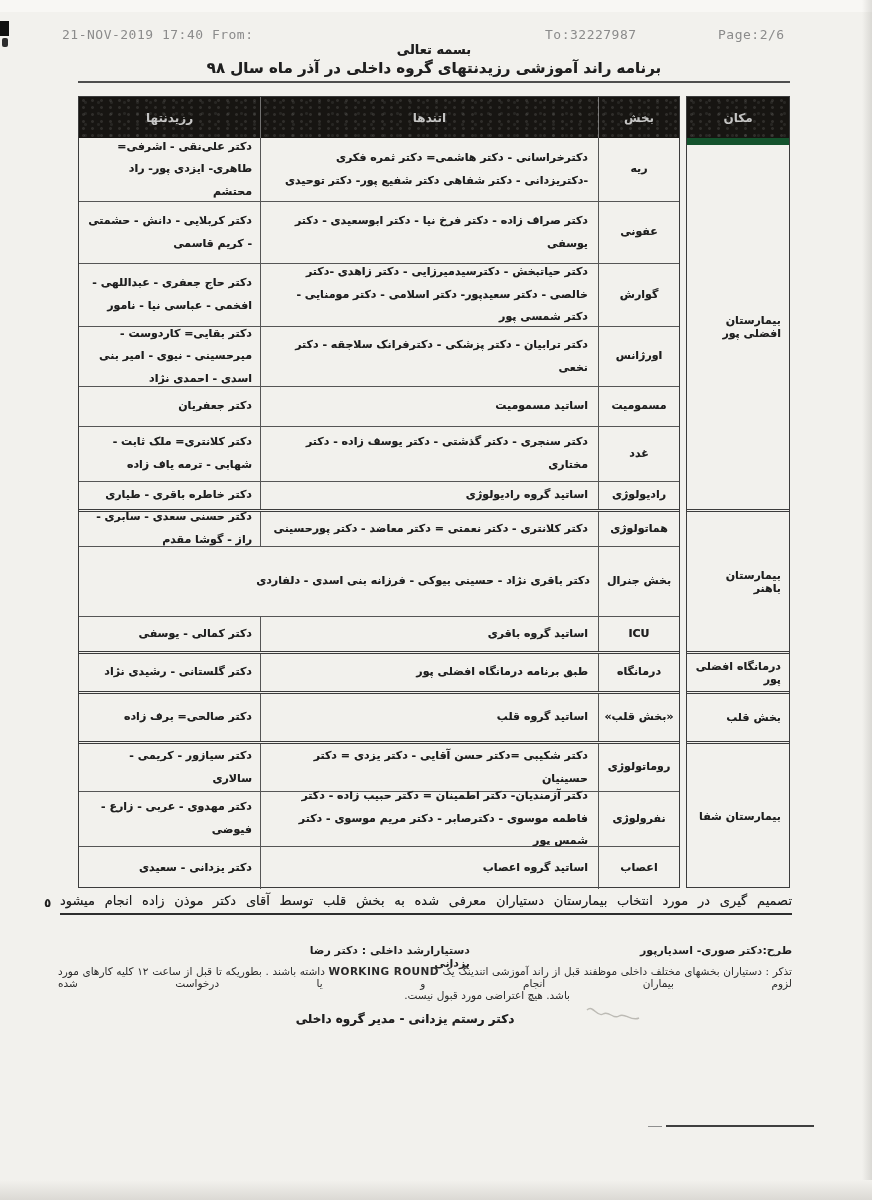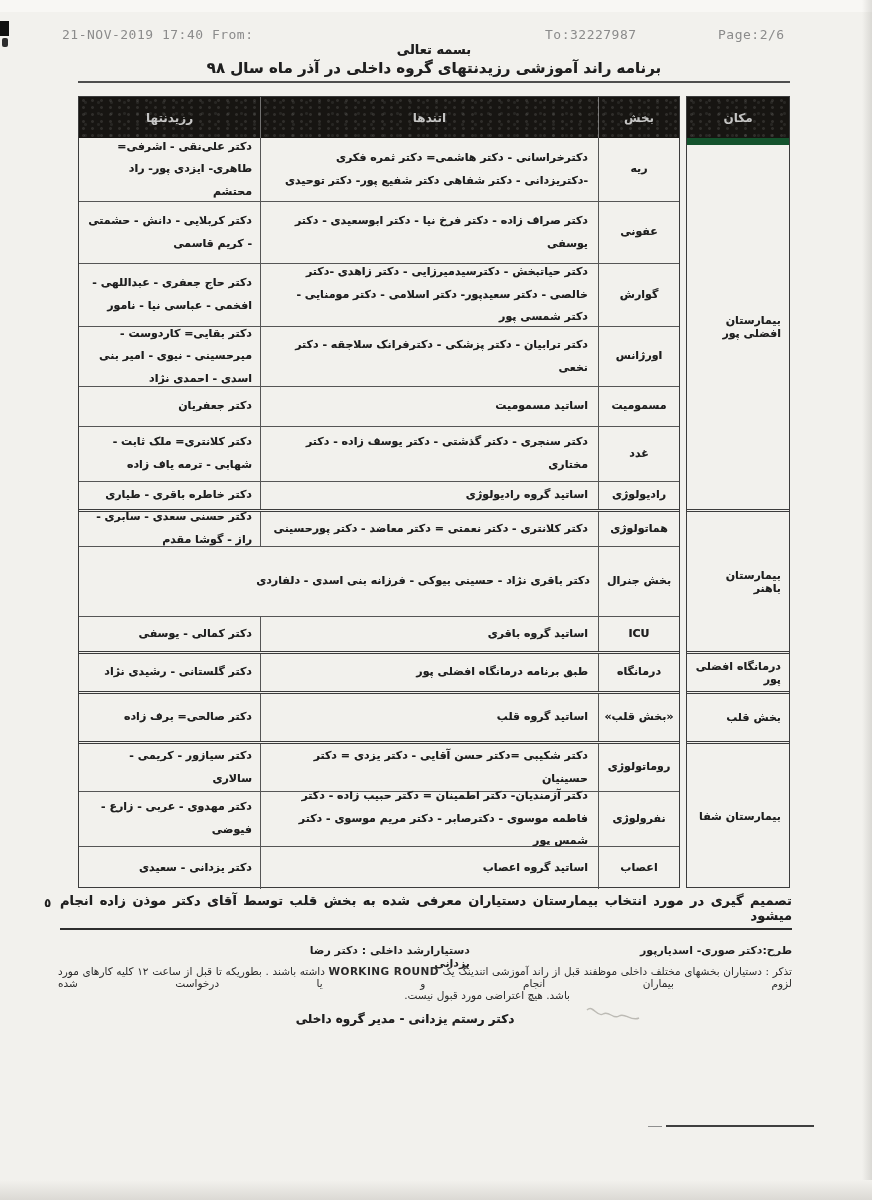--- a/index.html
+++ b/index.html
@@ -42,21 +42,21 @@
   .sec{width:80px;justify-content:center;text-align:center;padding:2px 3px;}
   .att{width:338px;padding:3px 10px;text-align:right;}
   .res{flex:1;padding:3px 8px;text-align:right;}
 
   .locblock{box-sizing:border-box;display:flex;align-items:center;padding:0 8px;font-size:11px;font-weight:bold;
         text-align:right;direction:rtl;flex:none;border-top:7px solid #14532d;
         text-shadow:0 0 .5px rgba(40,40,40,.55);}
   .locblock.gs{border-top:3px double #3c3c3c;}
 
   .note{position:absolute;top:893px;left:60px;width:732px;direction:rtl;text-align:justify;text-align-last:justify;
-        font-size:13px;font-weight:bold;border-bottom:2px solid #2e2e2e;padding-bottom:5px;
+        font-size:13px;font-weight:normal;border-bottom:2px solid #2e2e2e;padding-bottom:5px;
         text-shadow:0 0 .5px rgba(40,40,40,.6);}
   .note-bullet{position:absolute;top:896px;left:44px;font-size:12px;font-weight:bold;}
   .designby{position:absolute;top:944px;left:555px;width:237px;direction:rtl;text-align:right;font-size:11px;font-weight:bold;}
   .chief{position:absolute;top:944px;left:280px;width:190px;direction:rtl;text-align:right;font-size:11px;font-weight:bold;}
   .rem1{position:absolute;top:965px;left:58px;width:734px;direction:rtl;text-align:justify;text-align-last:justify;
         font-size:10.5px;color:#2a2a2a;}
   .latin{font-weight:bold;letter-spacing:.4px;}
   .rem2{position:absolute;top:989px;left:350px;width:220px;direction:rtl;text-align:right;font-size:10.5px;color:#2a2a2a;}
   .sig{position:absolute;top:1012px;left:295px;width:220px;direction:rtl;text-align:center;font-size:12px;font-weight:bold;
         text-shadow:0 0 .5px rgba(40,40,40,.6);}

